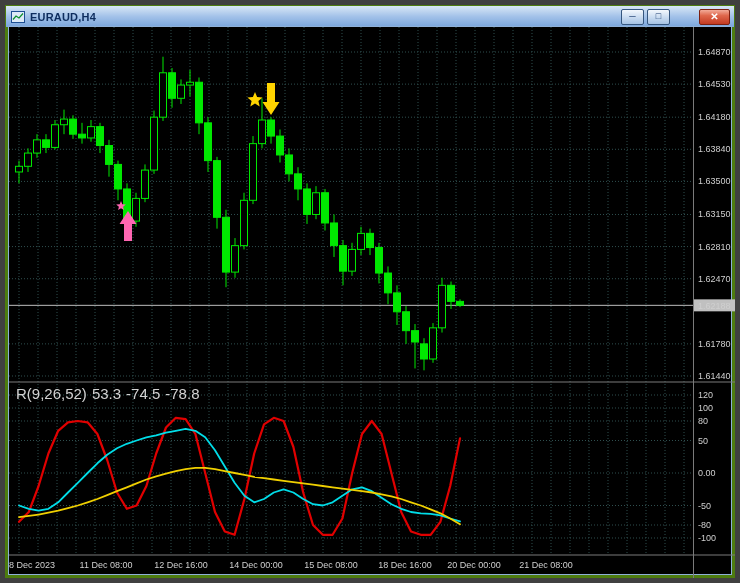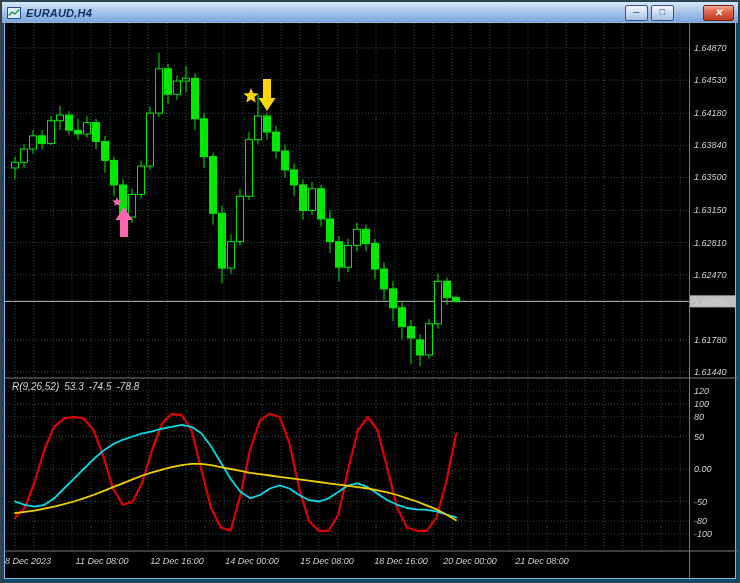--- a/index.html
+++ b/index.html
@@ -1,39 +1,39 @@
 <!DOCTYPE html>
 <html><head>
 <meta charset="utf-8">
 <style>
   html,body{margin:0;padding:0;background:#bfc6cf;}
   .window{position:relative;width:740px;height:583px;box-sizing:border-box;
-    background:#0c4a6e;border:1px solid #404040;overflow:hidden;
-    font-family:"Liberation Sans",sans-serif;font-style:italic;}
+    background:#4d7c0f;border:5px solid #404040;overflow:hidden;
+    font-family:"Liberation Sans",sans-serif;}
   .titlebar{position:absolute;left:1px;top:1px;right:1px;height:21px;
     background:linear-gradient(180deg,#d9e7f6,#a3c2e9 50%,#7aa5db);
     display:flex;align-items:center;padding:0 5px;box-sizing:border-box;}
   .win-icon{display:inline-flex;margin-right:5px;align-items:center;}
   .title-text{font-size:11px;font-weight:bold;color:#0e2d5e;letter-spacing:.2px;}
   .win-btn{position:absolute;top:3px;height:16px;box-sizing:border-box;
     border:1px solid #35567f;border-radius:2px;color:#16376b;font-size:9px;
     line-height:13px;text-align:center;cursor:default;
     background:linear-gradient(#f4f8fd,#cfdff2 45%,#a5c2e4);}
   .btn-min{right:90px;width:23px;}
   .btn-max{right:64px;width:23px;}
   .btn-close{right:4px;width:31px;color:#fff;font-weight:bold;font-size:10px;
     border-color:#7c1f10;background:linear-gradient(#f2ab99,#df674c 40%,#c23a22);}
   .client{position:absolute;left:4px;right:4px;top:22px;bottom:4px;background:#000;
     outline:1px solid #8fb0d8;}
   #chart-svg{position:absolute;left:0;top:0;display:block;}
   #chart-svg text{font-family:"Liberation Sans",sans-serif;font-size:9px;fill:#cfcfcf;}
   .ohlc-readout{position:absolute;left:7px;top:6px;font-size:9px;color:#e9e9e9;z-index:2;}
   .ohlc-readout .num{margin-left:5px;}
   .collapse{margin-right:4px;font-size:8px;color:#e9e9e9;}
-  .ind-label{position:absolute;left:7px;top:358px;font-size:10px;color:#d2d2d2;z-index:2;}
+  .ind-label{position:absolute;left:7px;top:358px;font-size:15px;color:#d2d2d2;z-index:2;}
   .ind-label .num{margin-left:5px;}
 </style>
 </head>
 <body>
 
 <div class="window">
   <div class="titlebar">
     <span class="win-icon">
       <svg width="14" height="12" aria-hidden="true">
         <rect x="0.5" y="0.5" width="13" height="11" fill="#dce9f7" stroke="#1e4f93"></rect>

